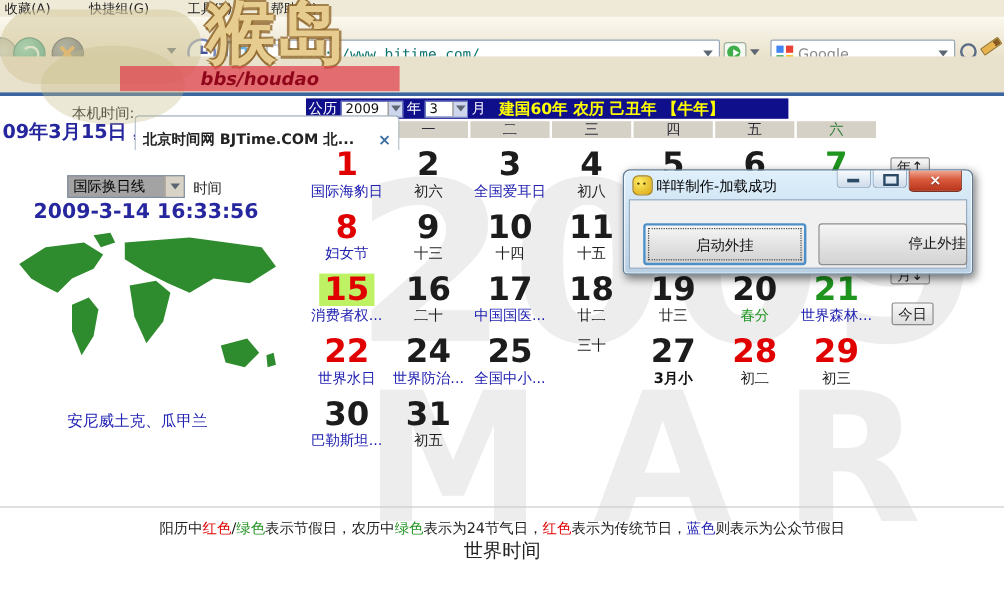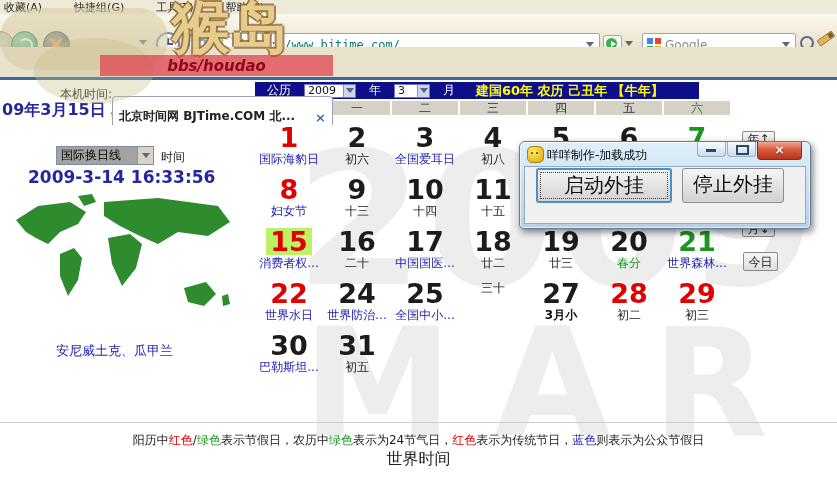--- a/index.html
+++ b/index.html
@@ -65,21 +65,21 @@
   .lp-label{position:absolute;left:60px;top:6px;font-size:12px;color:#222;z-index:1;}
   .lp-bigdate{position:absolute;left:2px;top:20px;font-size:16px;font-weight:bold;color:#26269e;white-space:nowrap;z-index:1;}
   .lp-select{position:absolute;left:56px;top:66px;width:98px;height:19px;background:#a3a3a3;border:1px solid #7f8da0;display:flex;align-items:center;font-size:12px;z-index:1;box-sizing:border-box;}
   .lp-select .sel-text{flex:1;padding-left:4px;}
   .sel-arrow{width:16px;height:100%;background:#d8d3c6;border-left:1px solid #9a958a;display:flex;align-items:center;justify-content:center;box-sizing:border-box;}
   .lp-suffix{position:absolute;left:161px;top:69px;font-size:12px;color:#222;z-index:1;}
   .lp-time{position:absolute;left:28px;top:87px;font-size:17px;font-weight:bold;color:#26269e;z-index:1;}
   .lp-map{position:absolute;left:8px;top:112px;z-index:1;}
   .lp-caption{position:absolute;left:56px;top:262px;font-size:13px;color:#2323b5;z-index:1;}
   
-  .cal-header{position:absolute;left:255px;top:2px;width:444px;height:17px;background:#0f0f8c;color:#fff;font-size:12px;display:flex;align-items:center;gap:13px;padding-left:12px;box-sizing:border-box;z-index:1;}
+  .cal-header{position:absolute;left:255px;top:2px;width:402px;height:17px;background:#0f0f8c;color:#fff;font-size:12px;display:flex;align-items:center;gap:3px;padding-left:2px;box-sizing:border-box;z-index:1;}
   .mini-select{height:14px;background:#fff;color:#111;border:1px solid #6a78c0;display:flex;align-items:center;font-size:11px;box-sizing:border-box;}
   .mini-select .sel-text{flex:1;padding-left:3px;}
   .mini-select .sel-arrow{width:12px;background:#cdd6ec;}
   .ysel{width:52px;} .msel{width:36px;}
   .era-text{color:#ffff00;font-weight:bold;margin-left:8px;font-size:13px;white-space:nowrap;}
   .wd-row{position:absolute;left:256px;top:21px;display:grid;grid-template-columns:repeat(7,66px);gap:2px;z-index:1;}
   .wd-cell{height:14px;background:#d6d1c6;font-size:12px;text-align:center;line-height:14px;}
   .wd-cell.c-red{color:#a83434;} .wd-cell.c-dark{color:#2c2c38;} .wd-cell.c-green{color:#2e7d3a;}
   .cal-grid{position:absolute;left:256px;top:44px;display:grid;grid-template-columns:repeat(7,66px);gap:0 2px;grid-auto-rows:52px;z-index:1;}
   .cal-cell{text-align:center;}
@@ -97,23 +97,23 @@
   .dlg-icon{position:absolute;left:7px;top:4px;width:15px;height:15px;border-radius:5px;background:radial-gradient(circle at 35% 30%,#ffec62,#d9a512);border:1px solid #a5821e;}
   .dlg-icon::before{content:"";position:absolute;left:3px;top:5px;width:2px;height:2px;background:#4a3a10;border-radius:50%;}
   .dlg-icon::after{content:"";position:absolute;left:8px;top:5px;width:2px;height:2px;background:#4a3a10;border-radius:50%;}
   .dlg-title{position:absolute;left:27px;top:5px;font-size:12px;color:#000;}
   .dlg-controls{position:absolute;right:8px;top:0;display:flex;gap:1px;}
   .dlg-btn-min,.dlg-btn-max{width:27px;height:14px;background:linear-gradient(#f6fafd,#cfdceb);border:1px solid #97adc4;border-top:none;border-radius:0 0 4px 4px;position:relative;}
   .dlg-btn-min::after{content:"";position:absolute;left:8px;top:7px;width:10px;height:3px;background:#2b4a66;}
   .dlg-btn-max::after{content:"";position:absolute;left:8px;top:3px;width:9px;height:6px;border:2px solid #2b4a66;}
   .dlg-btn-close{width:43px;height:17px;background:linear-gradient(#f2a794,#d95a3c 45%,#b8351c);border:1px solid #7e3322;border-top:none;border-radius:0 0 4px 4px;color:#fff;font-weight:bold;font-size:12px;text-align:center;line-height:16px;text-shadow:0 1px 1px rgba(0,0,0,.45);}
   .dlg-client{position:absolute;left:4px;right:4px;top:24px;bottom:4px;background:#f0f0f0;border:1px solid #93abc1;}
-  .dlg-action{position:absolute;top:1px;height:35px;background:linear-gradient(#f6f6f6,#e4e4e4 48%,#d2d2d2);border:1px solid #8e8e8e;border-radius:3px;font-size:20px;color:#111;text-align:center;line-height:33px;font-family:Liberation Mono, monospace;box-sizing:border-box;}
+  .dlg-action{position:absolute;top:19px;height:35px;background:linear-gradient(#f6f6f6,#e4e4e4 48%,#d2d2d2);border:1px solid #8e8e8e;border-radius:3px;font-size:12px;color:#111;text-align:center;line-height:33px;font-family:Liberation Serif, serif;box-sizing:border-box;}
   .dlg-start{left:11px;width:136px;border:2px solid #4d90c8;outline:1px dotted #444;outline-offset:-5px;}
-  .dlg-stop{left:157px;width:102px;}
+  .dlg-stop{left:157px;width:124px;text-align:right;}
   
   .footer-divider{position:absolute;left:0;top:342px;width:837px;height:1px;background:#ccc;z-index:1;}
   .legend{position:absolute;left:0;top:352px;width:837px;text-align:center;font-size:12px;z-index:1;}
   .legend span{white-space:pre;}
   .world-time{position:absolute;left:0;top:369px;width:837px;text-align:center;font-size:16px;color:#222;z-index:1;}
 </style>
 </head>
 <body>
 
 <div class="screen">

